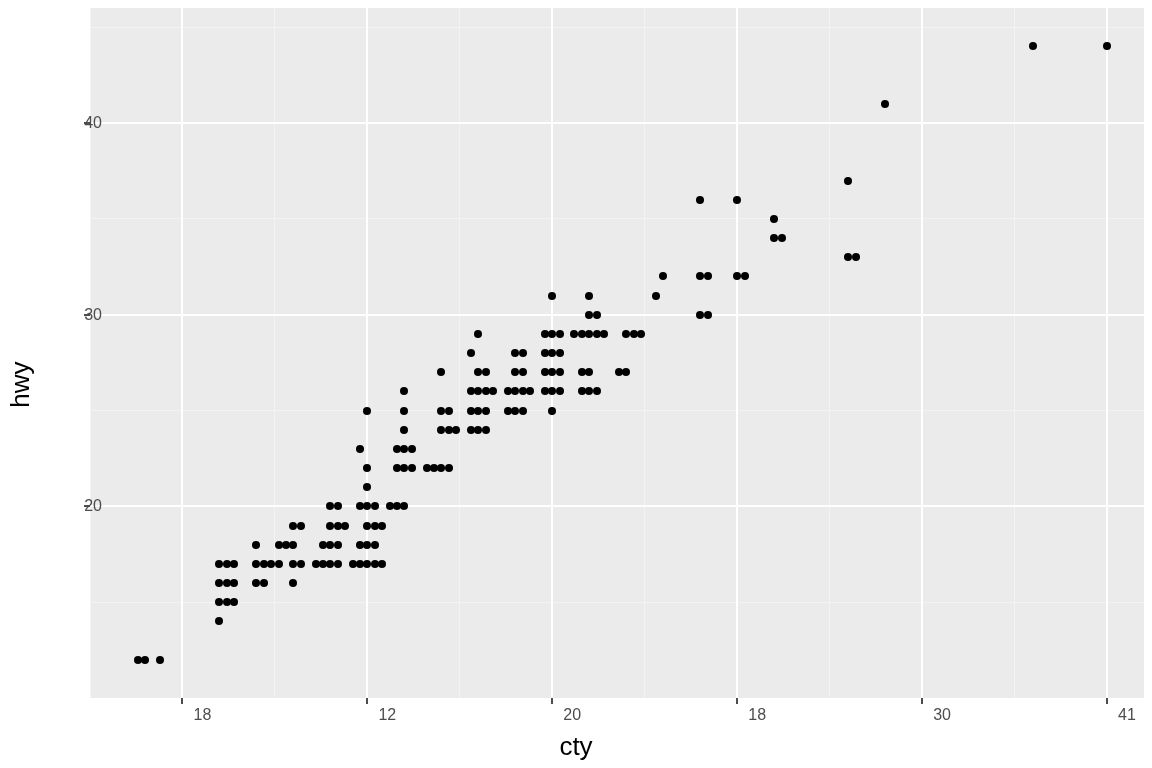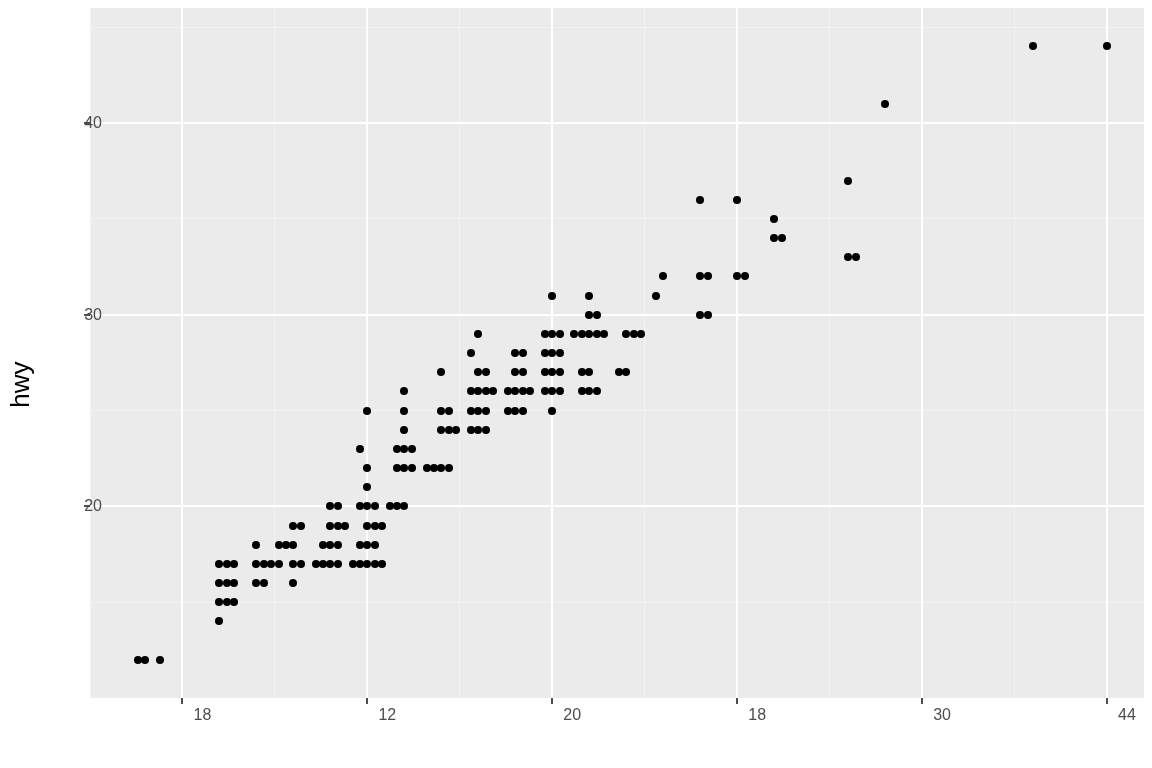--- a/index.html
+++ b/index.html
@@ -275,32 +275,35 @@
         <div class="point" style="left: 684.175px; top: 210.833px;"></div>
         <div class="point" style="left: 758.14px; top: 249.167px;"></div>
         <div class="point" style="left: 765.537px; top: 249.167px;"></div>
         <div class="point" style="left: 758.14px; top: 172.5px;"></div>
         <div class="point" style="left: 795.123px; top: 95.8333px;"></div>
         <div class="point" style="left: 943.053px; top: 38.3333px;"></div>
         <div class="point" style="left: 1017.02px; top: 38.3333px;"></div>
       </div>
   </div>
 
+  <div class="xlabel">
+    <span>cty</span>
+  </div>
 
 <div class="tick x" style="left: 181.456px; top: 698px;"></div>
     <div class="ticklabel x" style="left: 182.456px; top: 706px;">18</div>
     <div class="tick x" style="left: 366.368px; top: 698px;"></div>
     <div class="ticklabel x" style="left: 367.368px; top: 706px;">12</div>
     <div class="tick x" style="left: 551.281px; top: 698px;"></div>
     <div class="ticklabel x" style="left: 552.281px; top: 706px;">20</div>
     <div class="tick x" style="left: 736.193px; top: 698px;"></div>
     <div class="ticklabel x" style="left: 737.193px; top: 706px;">18</div>
     <div class="tick x" style="left: 921.105px; top: 698px;"></div>
     <div class="ticklabel x" style="left: 922.105px; top: 706px;">30</div>
     <div class="tick x" style="left: 1106.02px; top: 698px;"></div>
-    <div class="ticklabel x" style="left: 1107.02px; top: 706px;">44</div>
+    <div class="ticklabel x" style="left: 1107.02px; top: 706px;">41</div>
     <div class="tick y" style="left: 84px; top: 505.333px;"></div>
     <div class="ticklabel y" style="left: 54px; width: 28px; top: 506.333px;">20</div>
     <div class="tick y" style="left: 84px; top: 313.667px;"></div>
     <div class="ticklabel y" style="left: 54px; width: 28px; top: 314.667px;">30</div>
     <div class="tick y" style="left: 84px; top: 122px;"></div>
     <div class="ticklabel y" style="left: 54px; width: 28px; top: 123px;">40</div>
   </div>
 
 </body></html>

